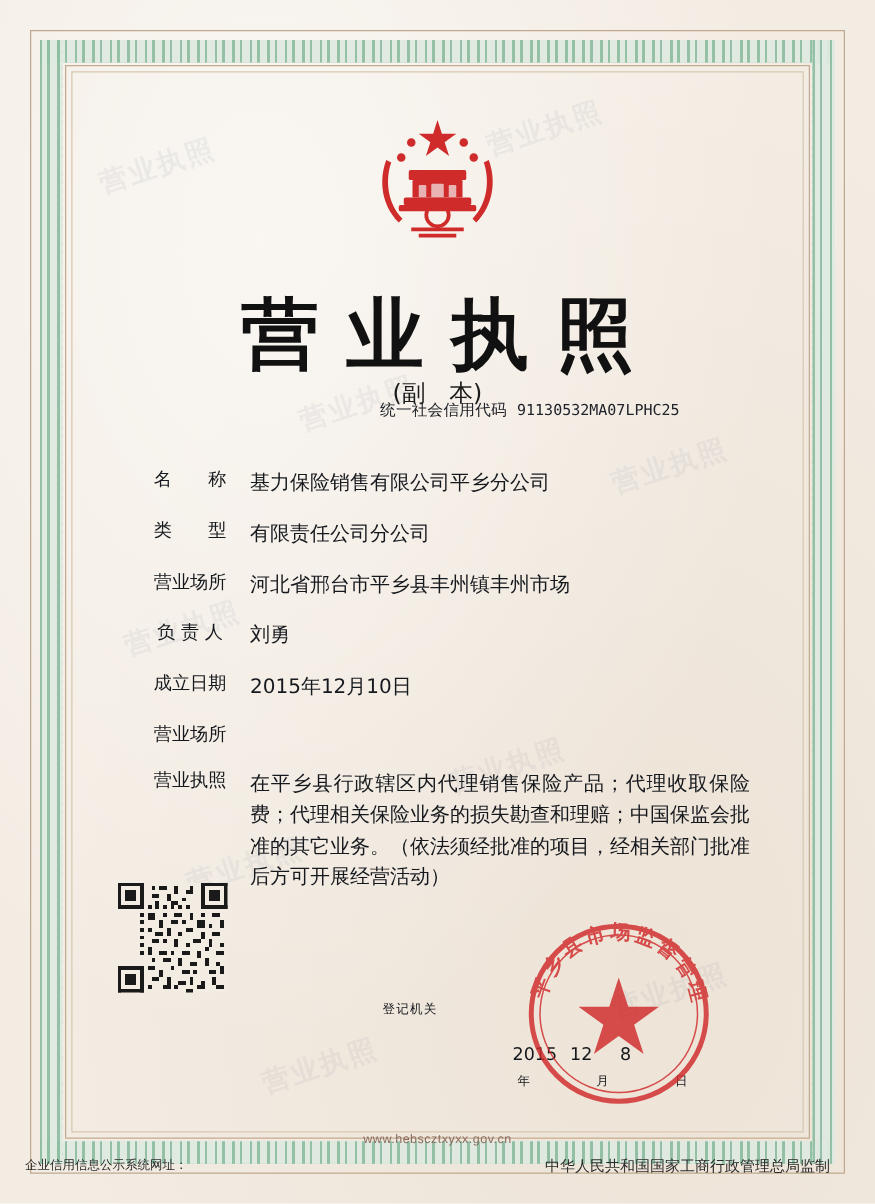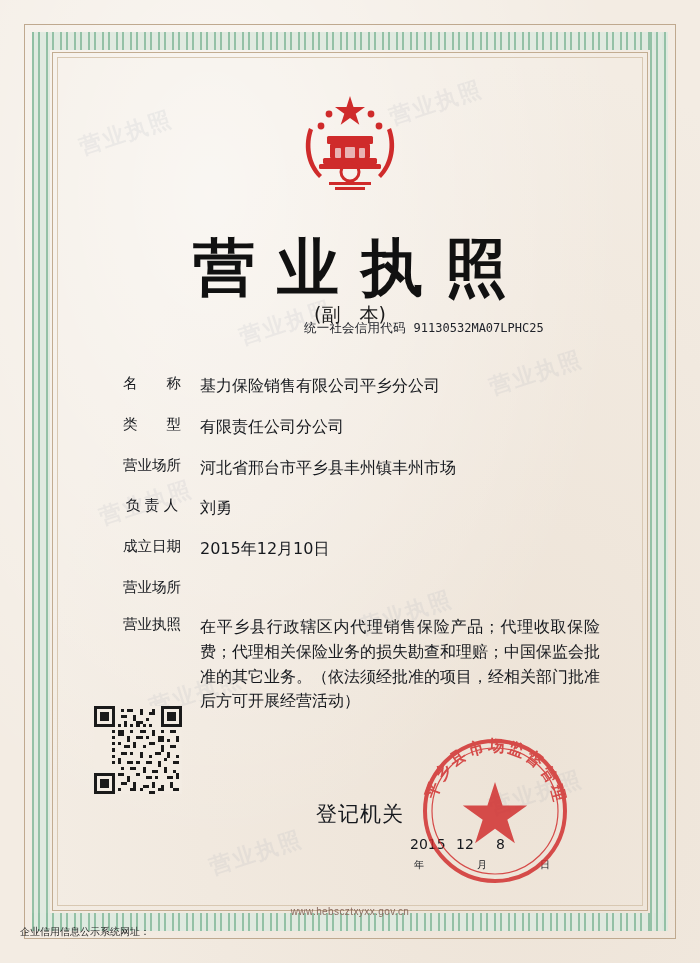--- a/index.html
+++ b/index.html
@@ -174,24 +174,24 @@
     position: absolute;
     left: 36px;
     top: 648px;
     width: 88px;
     height: 88px;
   }
 
   
   .reg-label {
     position: absolute;
-    left: 258px;
+    left: 248px;
     top: 742px;
     font-family: Liberation Serif, serif;
-    font-size: 21px;
+    font-size: 10px;
     color: #15181d;
     letter-spacing: 1px;
   }
   .date-line {
     position: absolute;
     left: 352px;
     top: 778px;
     font-family: "DejaVu Sans", sans-serif;
     font-size: 14px;
     color: #15181d;
@@ -470,14 +470,15 @@
       <text font-family="DejaVu Sans, sans-serif" font-size="16" font-weight="bold" fill="#d02a2a" letter-spacing="3">
         <textPath href="#sealArc" startOffset="6%">平乡县市场监督管理局</textPath>
       </text>
       <path d="M75 46 L82.6 69.4 L107.2 69.4 L87.3 83.8 L94.9 107.2 L75 92.8 L55.1 107.2 L62.7 83.8 L42.8 69.4 L67.4 69.4 Z" fill="#d02a2a"></path>
     </svg>
 
     <div class="footer-url">www.hebscztxyxx.gov.cn</div>
   </div>
 
   <div class="bottom-left">企业信用信息公示系统网址：</div>
+  <div class="bottom-right">中华人民共和国国家工商行政管理总局监制</div>
 
 </div>
 
 </body></html>

